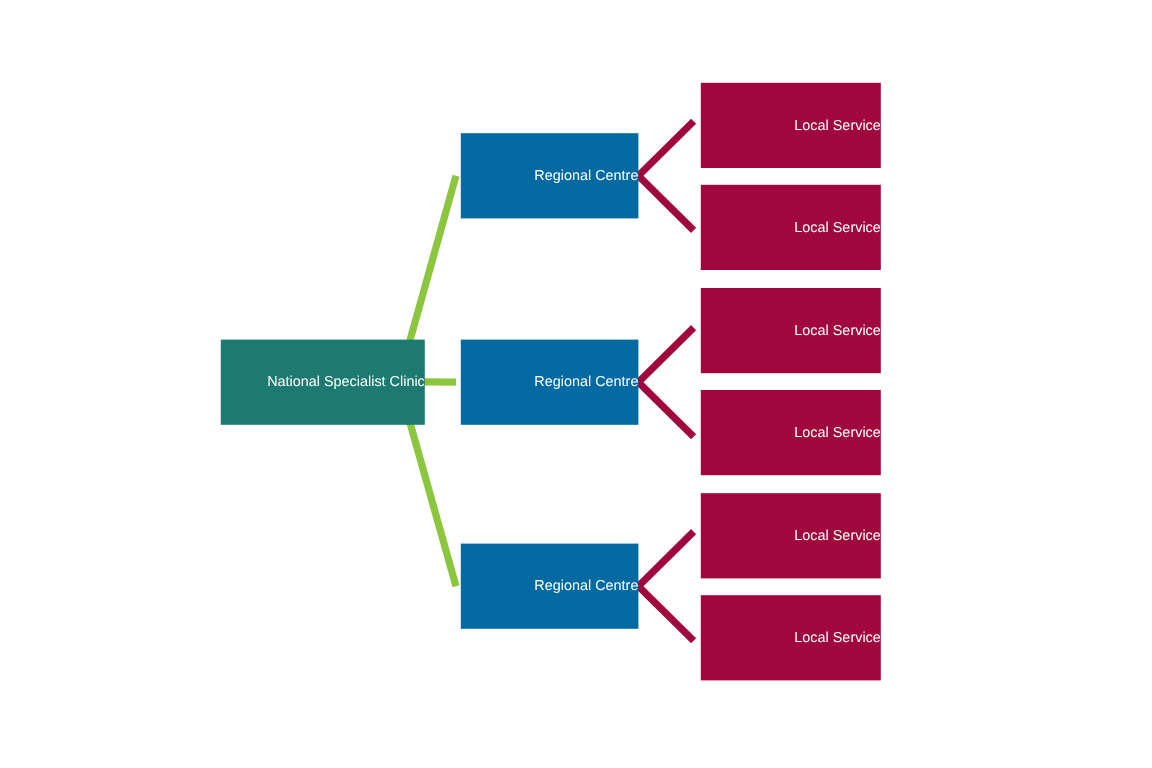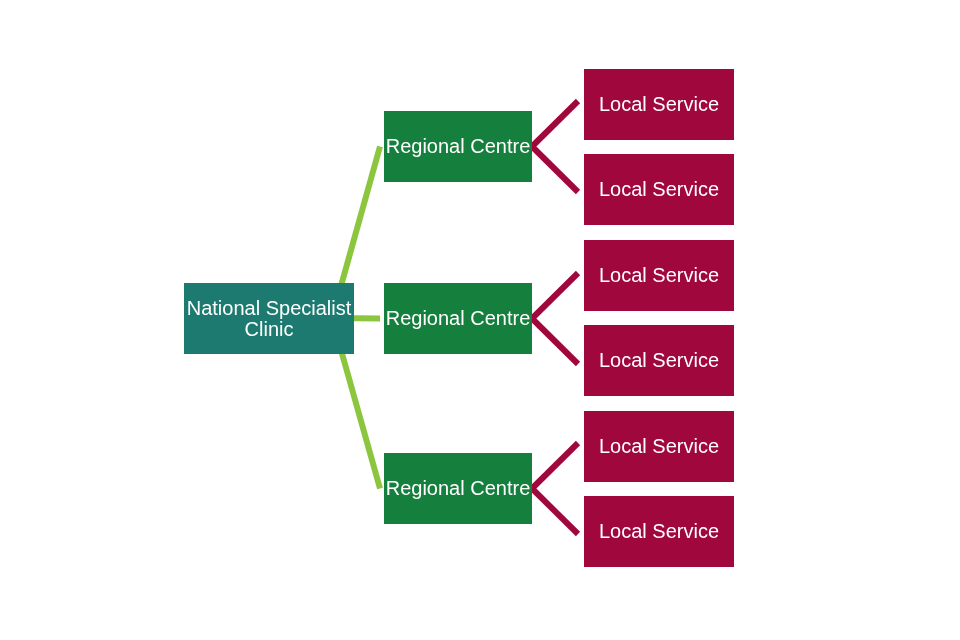--- a/index.html
+++ b/index.html
@@ -1,22 +1,22 @@
 <!DOCTYPE html>
 <html><head>
 <meta charset="utf-8">
 <style>
   html, body { margin: 0; padding: 0; background: #ffffff; }
   body { width: 960px; height: 640px; position: relative; overflow: hidden;
          font-family: "Liberation Sans", sans-serif; }
   #diagram-svg { position: absolute; left: 0; top: 0; }
-  .box { position: absolute; display: flex; align-items: center; justify-content: center;
-         text-align: center; color: #ffffff; font-size: 20px; line-height: 21px; box-sizing: border-box; }
+  .box { position: absolute; display: flex; align-items: center; justify-content: flex-end;
+         text-align: center; color: #ffffff; font-size: 12px; line-height: 21px; box-sizing: border-box; }
   .national { background: #1d7a70; }
-  .regional { background: #15803d; }
+  .regional { background: #0369a1; }
   .local { background: #a0073c; }
 </style>
 </head>
 <body>
 
 <svg id="diagram-svg" width="960" height="640">
     <line x1="332" y1="318" x2="380" y2="146.5" stroke="#8cc63f" stroke-width="6"></line>
     <line x1="532" y1="146.5" x2="578" y2="101" stroke="#a0073c" stroke-width="6"></line>
     <line x1="532" y1="146.5" x2="578" y2="192" stroke="#a0073c" stroke-width="6"></line>
     <line x1="332" y1="318" x2="380" y2="318.5" stroke="#8cc63f" stroke-width="6"></line>

